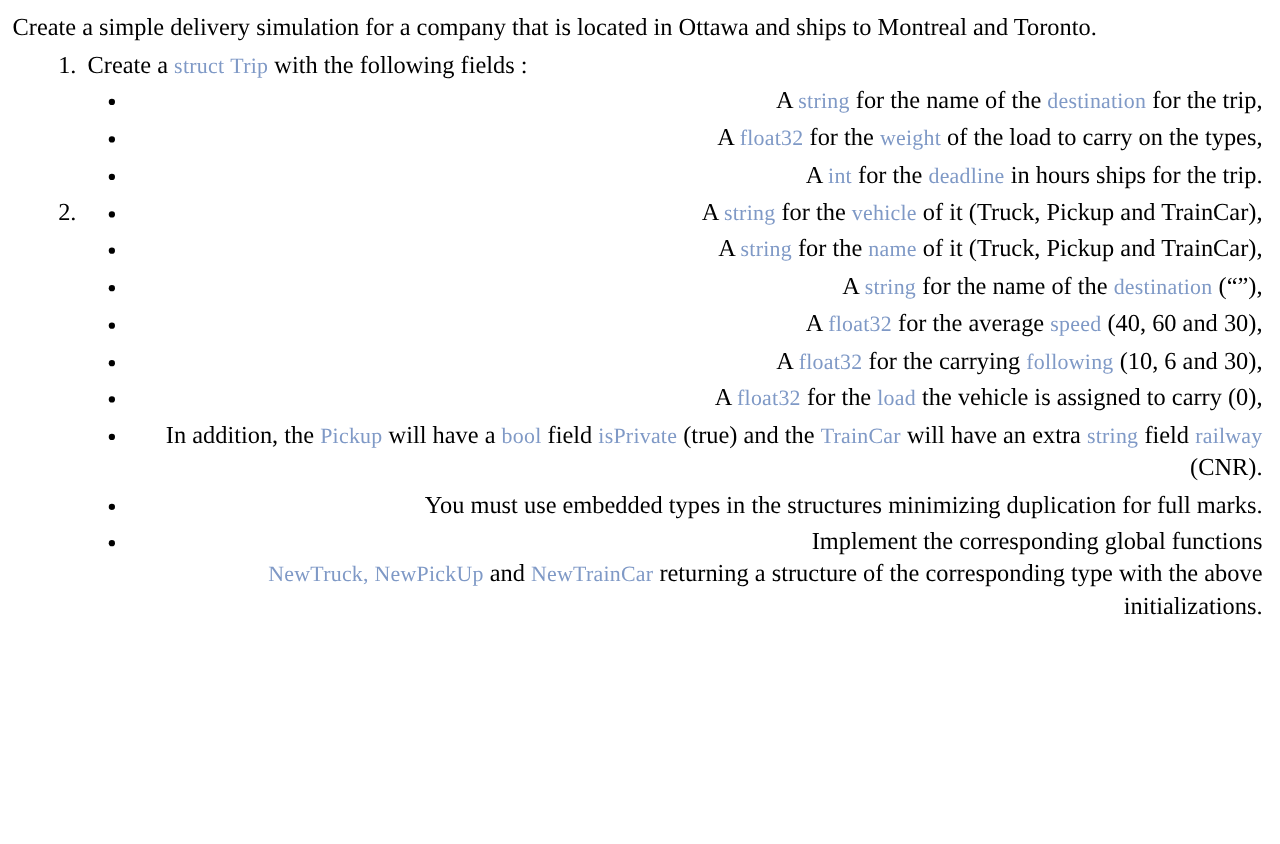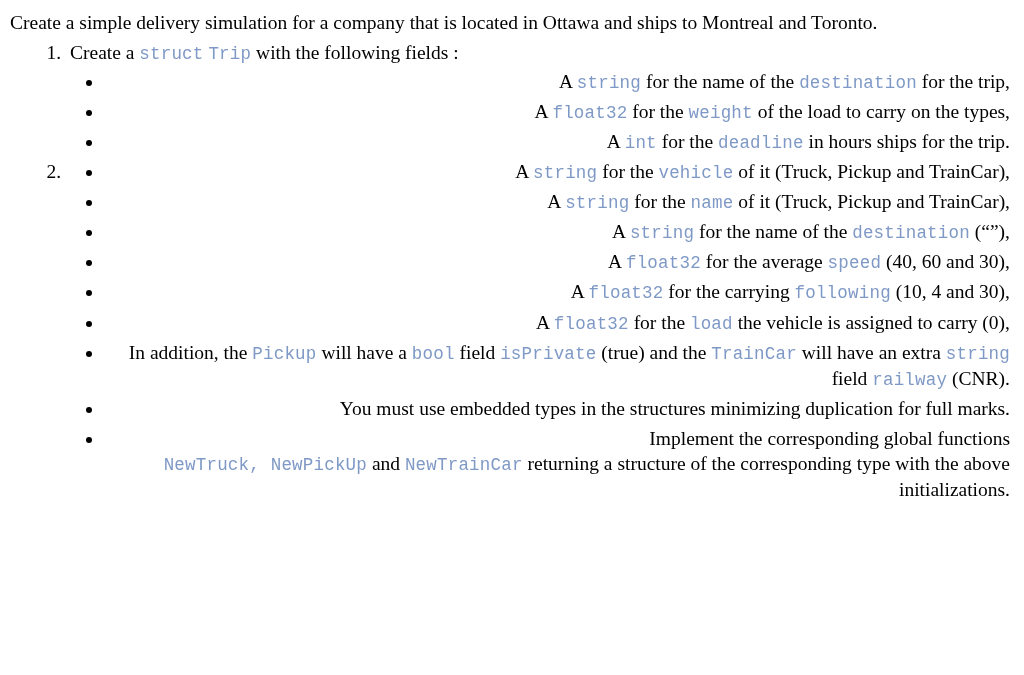--- a/index.html
+++ b/index.html
@@ -41,21 +41,21 @@
     list-style-type: disc;
     margin: 3px 0 0 0;
     padding-left: 34px;
     text-align: right;
   }
   ul.inner > li {
     margin-bottom: 4px;
     padding-left: 6px;
   }
   .code {
-    font-family: Liberation Mono, monospace;
+    font-family: Liberation Serif, serif;
     font-size: 17.5px;
     color: #7f99c6;
     letter-spacing: 0.2px;
   }
 </style>
 </head>
 <body>
 
 <div class="page">
 
@@ -73,21 +73,21 @@
         <li><span><span>A </span><span class="code">int</span><span> for the </span><span class="code">deadline</span><span> in hours ships for the trip.</span></span></li>
       </ul>
     </li>
 
     <li>
       <ul class="inner">
         <li><span><span>A </span><span class="code">string</span><span> for the </span><span class="code">vehicle</span><span> of it (Truck, Pickup and TrainCar),</span></span></li>
         <li><span><span>A </span><span class="code">string</span><span> for the </span><span class="code">name</span><span> of it (Truck, Pickup and TrainCar),</span></span></li>
         <li><span><span>A </span><span class="code">string</span><span> for the name of the </span><span class="code">destination</span><span> (“”),</span></span></li>
         <li><span><span>A </span><span class="code">float32</span><span> for the average </span><span class="code">speed</span><span> (40, 60 and 30),</span></span></li>
-        <li><span><span>A </span><span class="code">float32</span><span> for the carrying </span><span class="code">following</span><span> (10, 4 and 30),</span></span></li>
+        <li><span><span>A </span><span class="code">float32</span><span> for the carrying </span><span class="code">following</span><span> (10, 6 and 30),</span></span></li>
         <li><span><span>A </span><span class="code">float32</span><span> for the </span><span class="code">load</span><span> the vehicle is assigned to carry (0),</span></span></li>
         <li><span><span>In addition, the </span><span class="code">Pickup</span><span> will have a </span><span class="code">bool</span><span> field </span><span class="code">isPrivate</span><span> (true) and the </span><span class="code">TrainCar</span><span> will have an extra </span><span class="code">string</span><span> field </span><span class="code">railway</span><span> (CNR).</span></span></li>
         <li><span><span>You must use embedded types in the structures minimizing duplication for full marks.</span></span></li>
         <li><span><span>Implement the corresponding global functions</span><br><span class="code">NewTruck, NewPickUp</span><span> and </span><span class="code">NewTrainCar</span><span> returning a structure of the corresponding type with the above initializations.</span></span></li>
       </ul>
     </li>
 
   </ol>
 </div>
 

